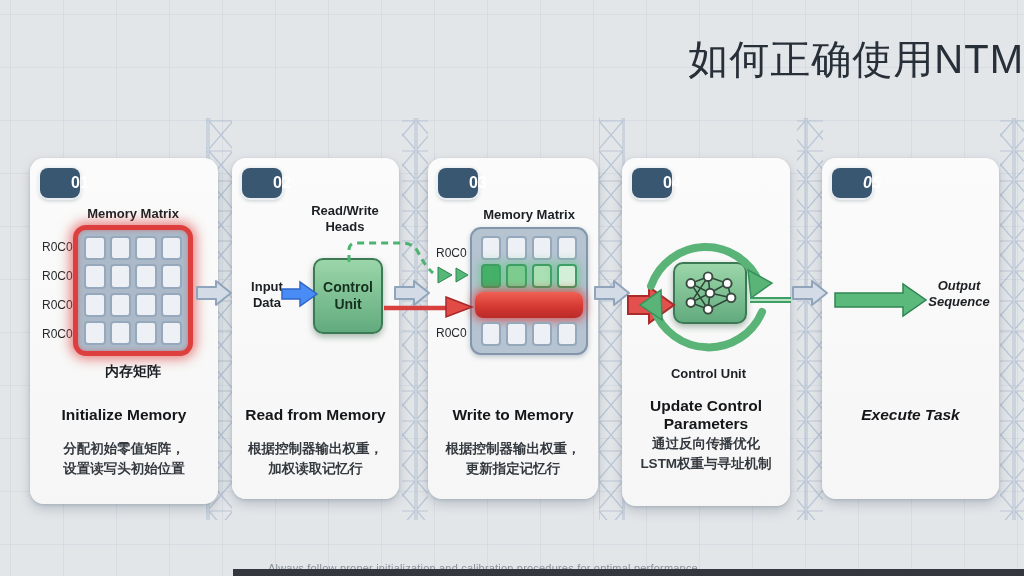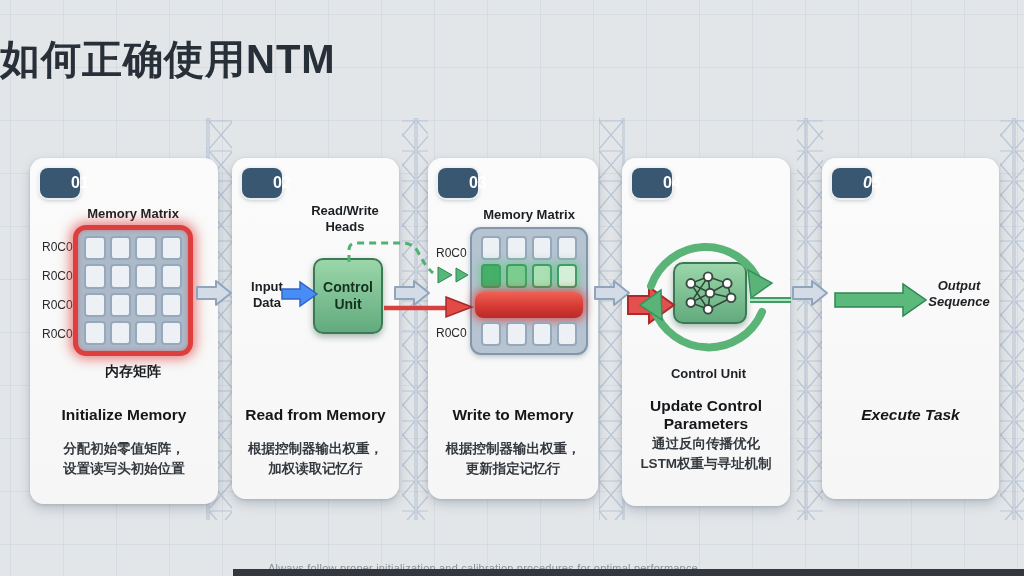--- a/index.html
+++ b/index.html
@@ -13,22 +13,22 @@
       linear-gradient(rgba(150,170,195,.16) 1px, transparent 1px),
       linear-gradient(90deg, rgba(150,170,195,.16) 1px, transparent 1px);
     background-size:53px 53px;
     background-position:10px 14px;
   }
 
   .bg-layer { position:absolute; inset:0; z-index:0; pointer-events:none; }
   .overlay-layer { position:absolute; inset:0; z-index:3; pointer-events:none; }
 
   .page-title {
-    position:absolute; top:32px; left:0; width:100%; text-align:left;
-    font-size:40px; font-weight:bold; color:#272f38; letter-spacing:1px; z-index:2;
+    position:absolute; top:32px; left:0; width:100%; text-align:right;
+    font-size:40px; font-weight:normal; color:#272f38; letter-spacing:1px; z-index:2;
   }
 
   .card {
     position:absolute; top:158px; z-index:1;
     background:linear-gradient(180deg,#fafbfa 0%,#f5f6f5 100%);
     border-radius:14px;
     box-shadow:0 5px 12px rgba(90,105,125,.30), 0 1px 3px rgba(90,105,125,.25);
   }
   .badge {
     position:absolute; top:10px; left:10px; width:38px; height:30px;

